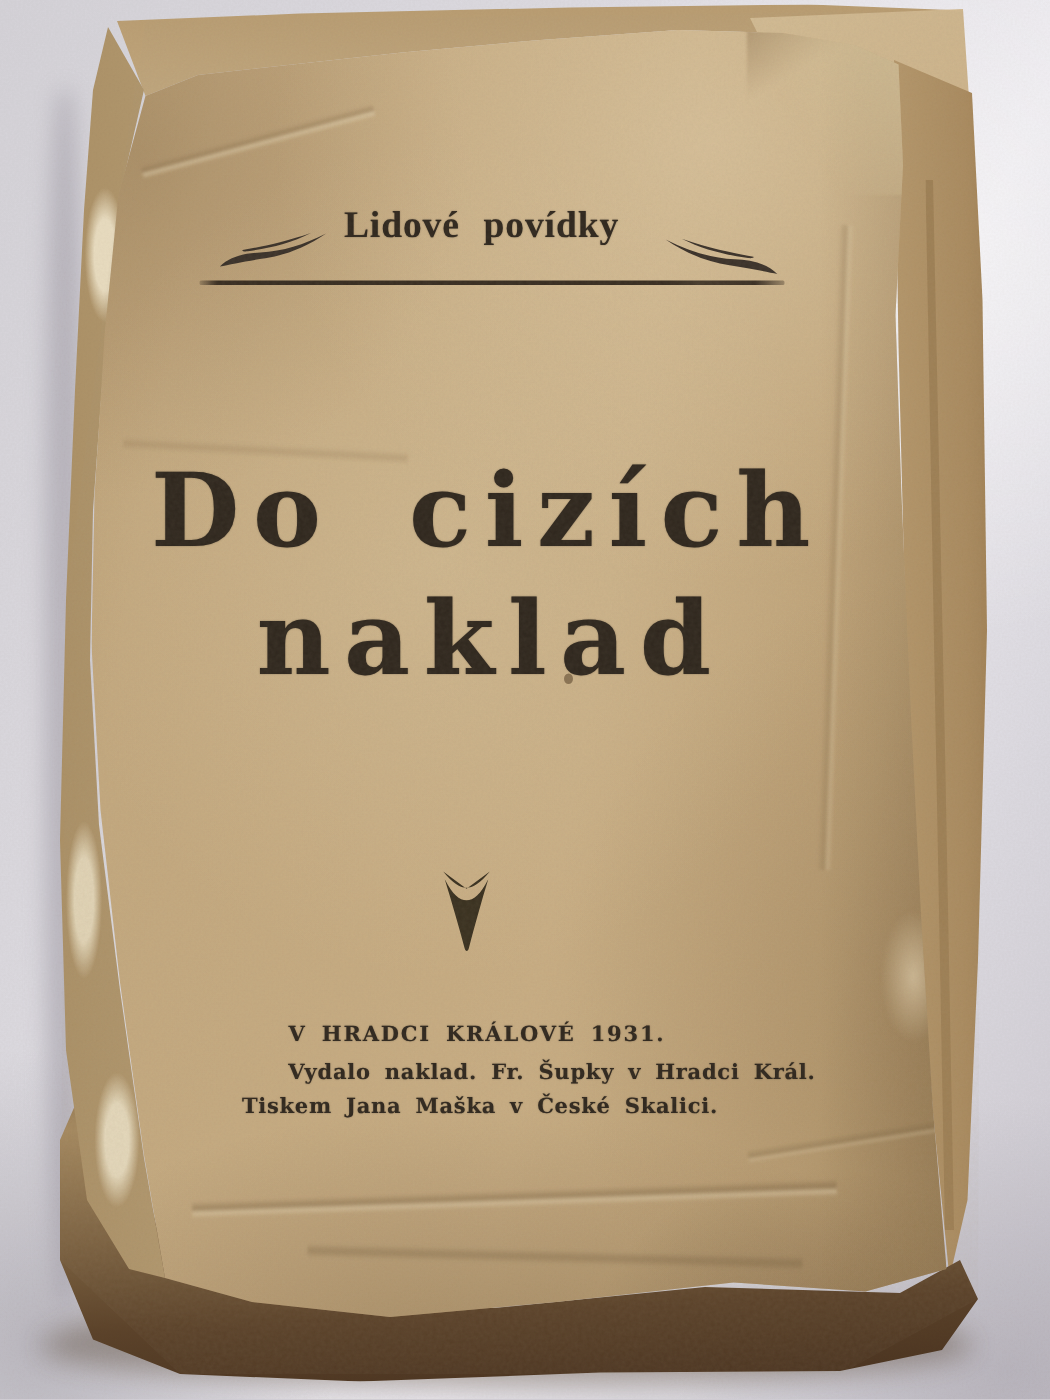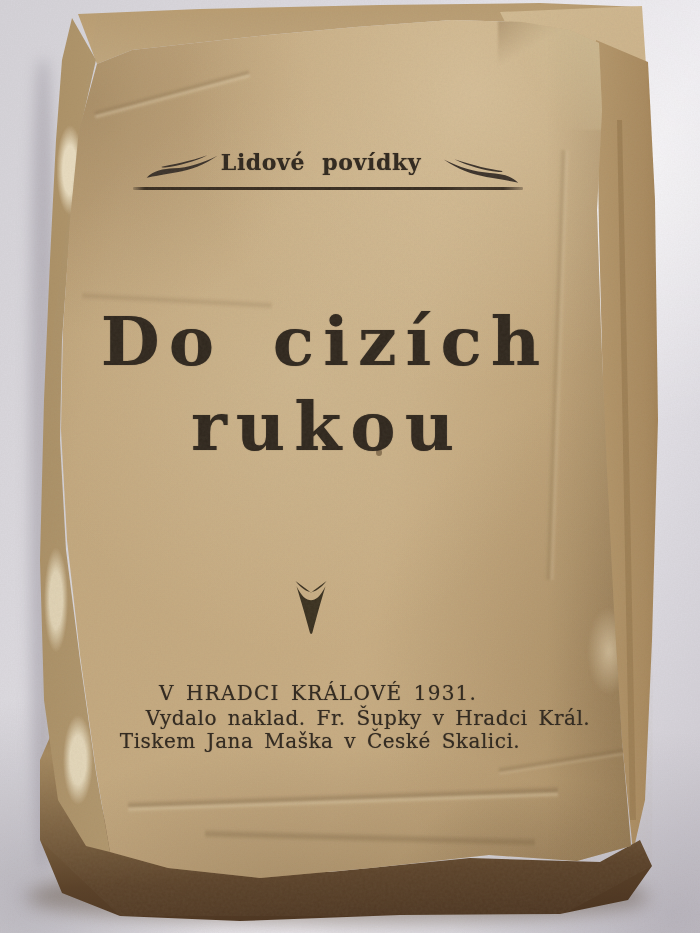--- a/index.html
+++ b/index.html
@@ -105,34 +105,34 @@
     position:absolute;left:580px;top:592px;width:58px;height:118px;
     background:radial-gradient(50% 50% at 50% 50%, rgba(226,208,174,.7), rgba(226,208,174,0) 75%);
     filter:blur(1.5px);
   }
   .ink-speck{
     position:absolute;left:376px;top:449px;width:6px;height:7px;border-radius:50%;
     background:rgba(84,62,38,.55);filter:blur(.5px);
   }
   
   .printed{color:var(--c-ink,#2e261d);text-shadow:0 0 1px rgba(46,38,29,.55);white-space:nowrap;position:absolute;line-height:1;}
-  .series{left:321px;top:151px;transform:translateX(-50%);
-    font-size:22px;font-weight:bold;letter-spacing:.6px;word-spacing:9px;}
+  .series{left:321px;top:138px;transform:translateX(-50%);
+    font-size:25px;font-weight:bold;letter-spacing:.6px;word-spacing:9px;font-family:Liberation Serif, serif;}
   .rule{position:absolute;left:133px;top:187px;width:390px;height:3px;border-radius:1px;
     background:linear-gradient(90deg,rgba(55,44,32,.25) 0%,#372c20 3%,#372c20 80%,rgba(55,44,32,.9) 85%,#3a2f23 95%,rgba(58,46,34,.35) 100%);}
   .swash{position:absolute;fill:#3a3129;}
   .swash-left{left:138px;top:154px;width:88px;height:27px;}
   .swash-right{left:442px;top:157px;width:78px;height:30px;}
   .title-line{font-weight:bold;font-size:68px;letter-spacing:9px;word-spacing:17px;transform:translateX(-50%);}
   .title-1{left:325px;top:307px;}
   .title-2{left:327px;top:392px;}
   .author{left:330px;top:511px;transform:translateX(-50%);
     font-size:28px;font-weight:bold;letter-spacing:0;word-spacing:10px;}
   .ornament{position:absolute;left:293px;top:580px;width:36px;height:58px;fill:#39301f;}
-  .imprint{font-size:20px;font-weight:normal;letter-spacing:.5px;word-spacing:4px;transform:translateX(-50%);}
+  .imprint{font-size:14px;font-weight:bold;letter-spacing:.5px;word-spacing:4px;transform:translateX(-50%);}
   .imprint-1{left:318px;top:683px;letter-spacing:1.2px;}
   .imprint-2{left:352px;top:708px;margin-left:16px;}
   .imprint-3{left:320px;top:731px;}
   
   .grain{position:absolute;inset:0;pointer-events:none;mix-blend-mode:multiply;}
   .grain-scene{opacity:.13;}
   .grain-cover-wrap{
     position:absolute;inset:0;pointer-events:none;
     clip-path:polygon(97px 14px,642px 7px,655px 200px,652px 866px,560px 916px,120px 916px,40px 840px,44px 400px,79px 130px);
   }
@@ -175,21 +175,21 @@
     <svg class="swash swash-right" viewBox="0 0 88 32">
       <g transform="scale(-1,1) translate(-88,0)">
         <path d="M2,28 C10,20 22,17.5 34,17 C52,16 68,11 86,2 C70,13 54,19 38,21.5 C24,23.5 10,26.5 2,28 Z"></path>
         <path d="M20,15 C34,12.5 52,9 74,1.5 C58,9.5 42,13.5 24,16 C21,16.4 19,15.6 20,15 Z"></path>
       </g>
     </svg>
 
     <div class="rule"></div>
 
     <div class="printed title-line title-1">Do cizích</div>
-    <div class="printed title-line title-2">rukou</div>
+    <div class="printed title-line title-2">naklad</div>
 
 
     <svg class="ornament" viewBox="0 0 34 56">
       <path d="M2,1 L17,12 L32,1 C26,8.5 21,11.5 17,11.5 C13,11.5 8,8.5 2,1 Z"></path>
       <path d="M3,6 C8,16 12.5,19.5 17,19.5 C21.5,19.5 26,16 31,6 C27,19 22,37 18.6,50 C17.9,52.8 16.4,52.8 15.7,50 C12.3,37 7,19 3,6 Z"></path>
     </svg>
 
     <div class="printed imprint imprint-1">V HRADCI KRÁLOVÉ 1931.</div>
     <div class="printed imprint imprint-2">Vydalo naklad. Fr. Šupky v Hradci Král.</div>
     <div class="printed imprint imprint-3">Tiskem Jana Maška v České Skalici.</div>

